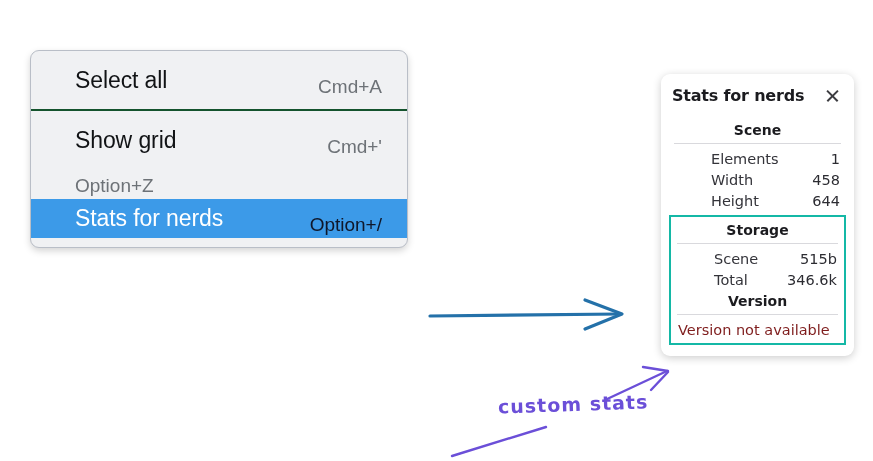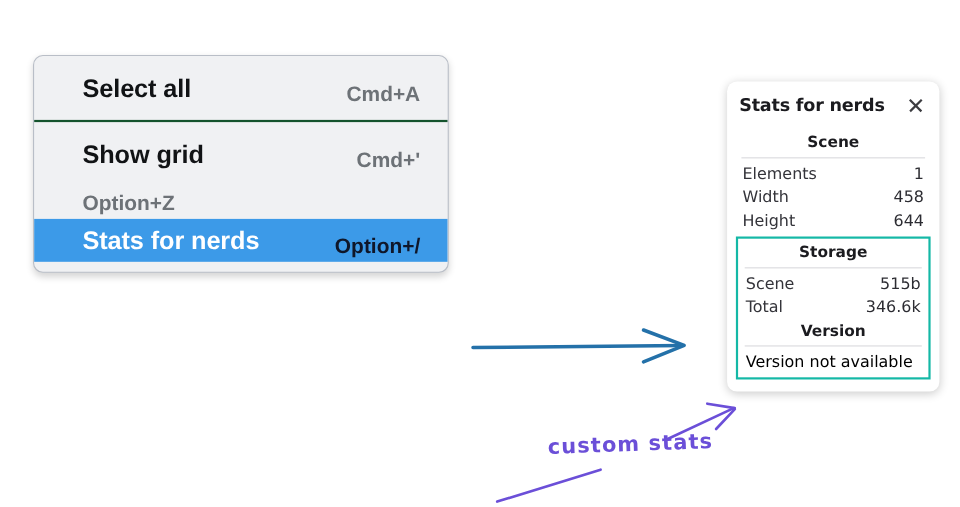--- a/index.html
+++ b/index.html
@@ -24,21 +24,20 @@
     width: 378px;
     background: #f0f1f3;
     border: 1px solid #b9bec7;
     border-radius: 9px;
     box-shadow: 0 3px 7px rgba(0,0,0,0.17);
     box-sizing: border-box;
     overflow: hidden;
   }
   .menu-group {
     padding: 10px 0 9px 0;
-    font-weight: bold;
   }
   .menu-group + .menu-group {
     border-top: 2px solid #14532d;
   }
   .menu-item {
     display: flex;
     align-items: center;
     justify-content: space-between;
     height: 39px;
     padding: 0 25px 0 44px;
@@ -120,25 +119,26 @@
     background: #d9d9dd;
     margin: 0 2px 4px 2px;
   }
   .stat-row {
     display: flex;
     justify-content: space-between;
     align-items: baseline;
     font-size: 14.5px;
     color: #34343a;
     padding: 2.5px 3px;
+    margin-left: 36px;
   }
   .stat-row .sr-value { color: #2c2c32; }
   .plain-row {
     font-size: 14.5px;
-    color: #000000;
+    color: #7f1d1d;
     padding: 3px 3px 1px 3px;
   }
 
   
   #custom-stats-region {
     border: 2px solid #14b8a6;
     margin: 4px -3px 0 -3px;
     padding: 2px 4px 4px 4px;
     box-sizing: border-box;
   }

